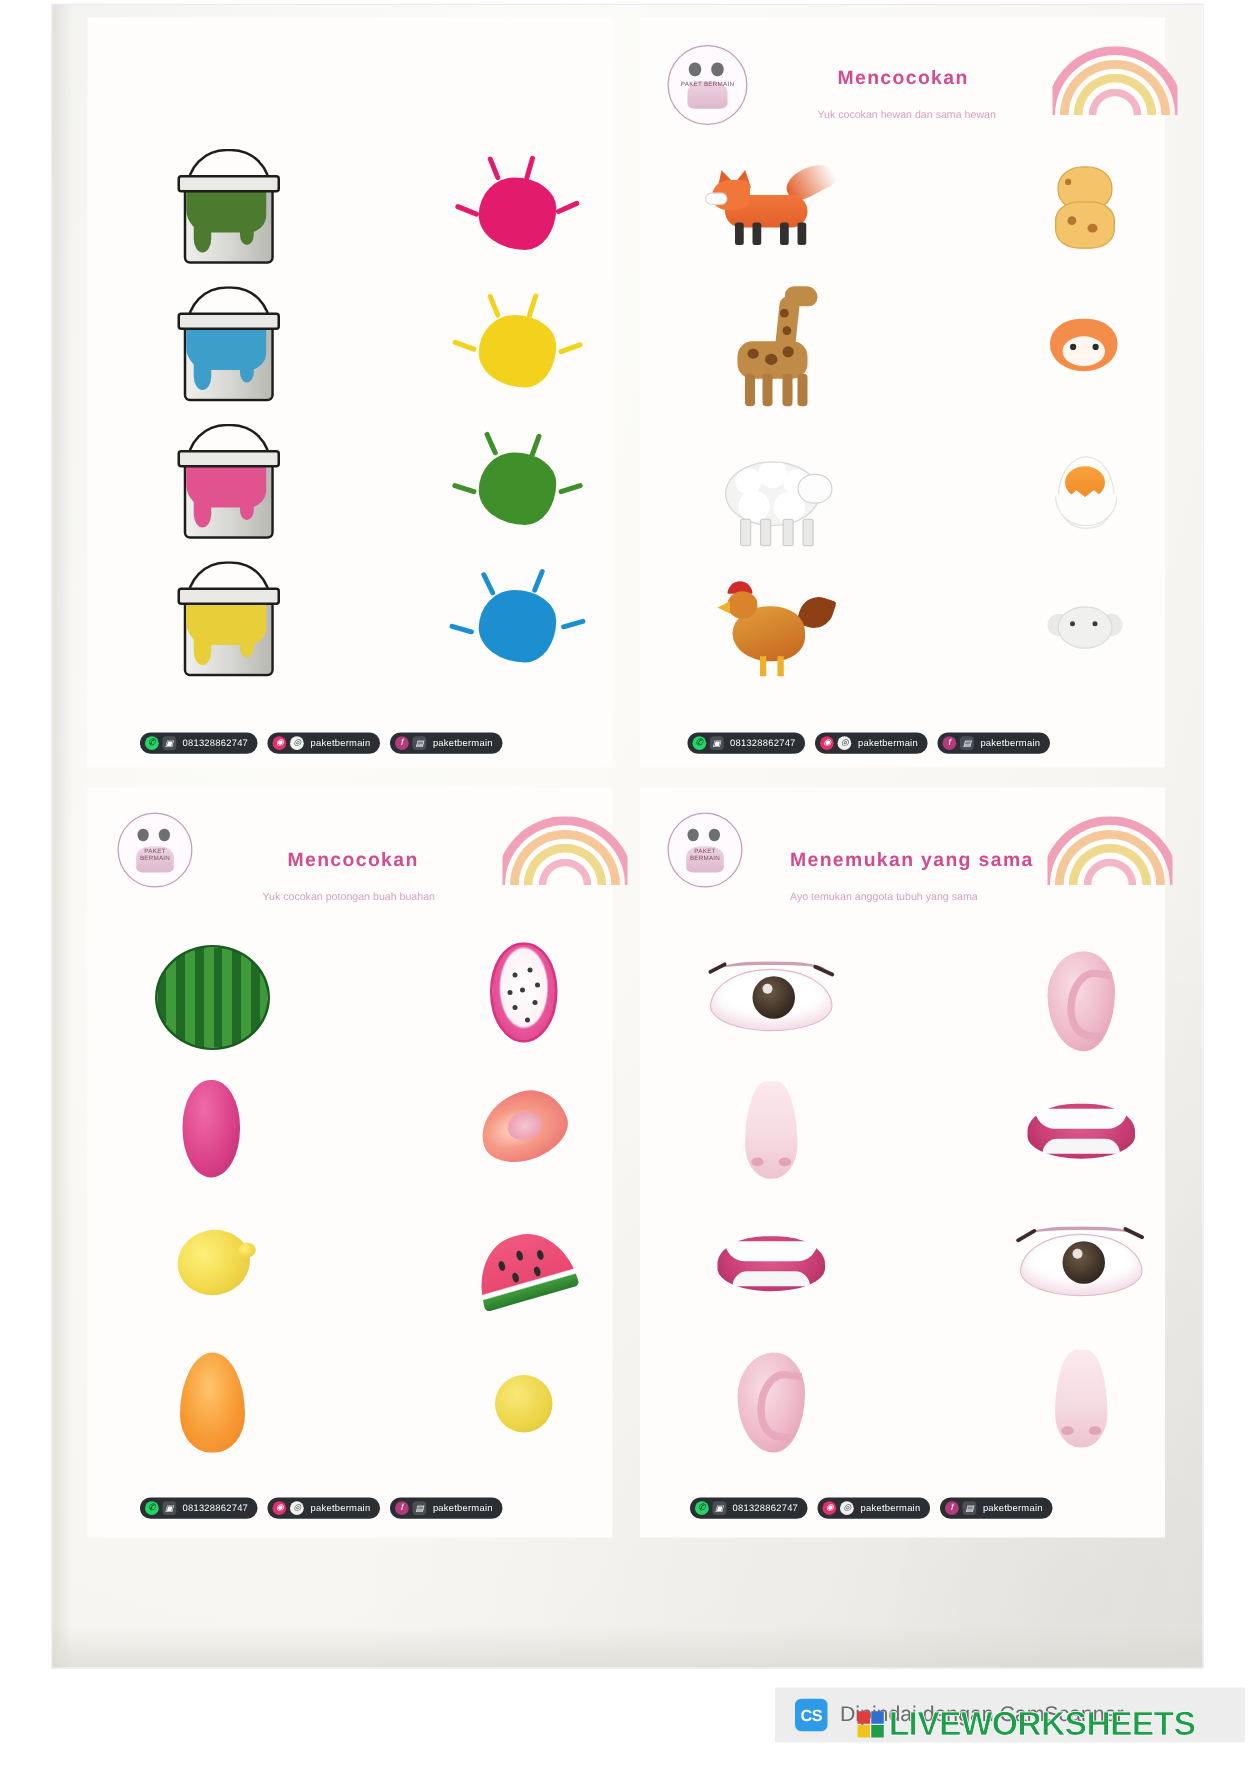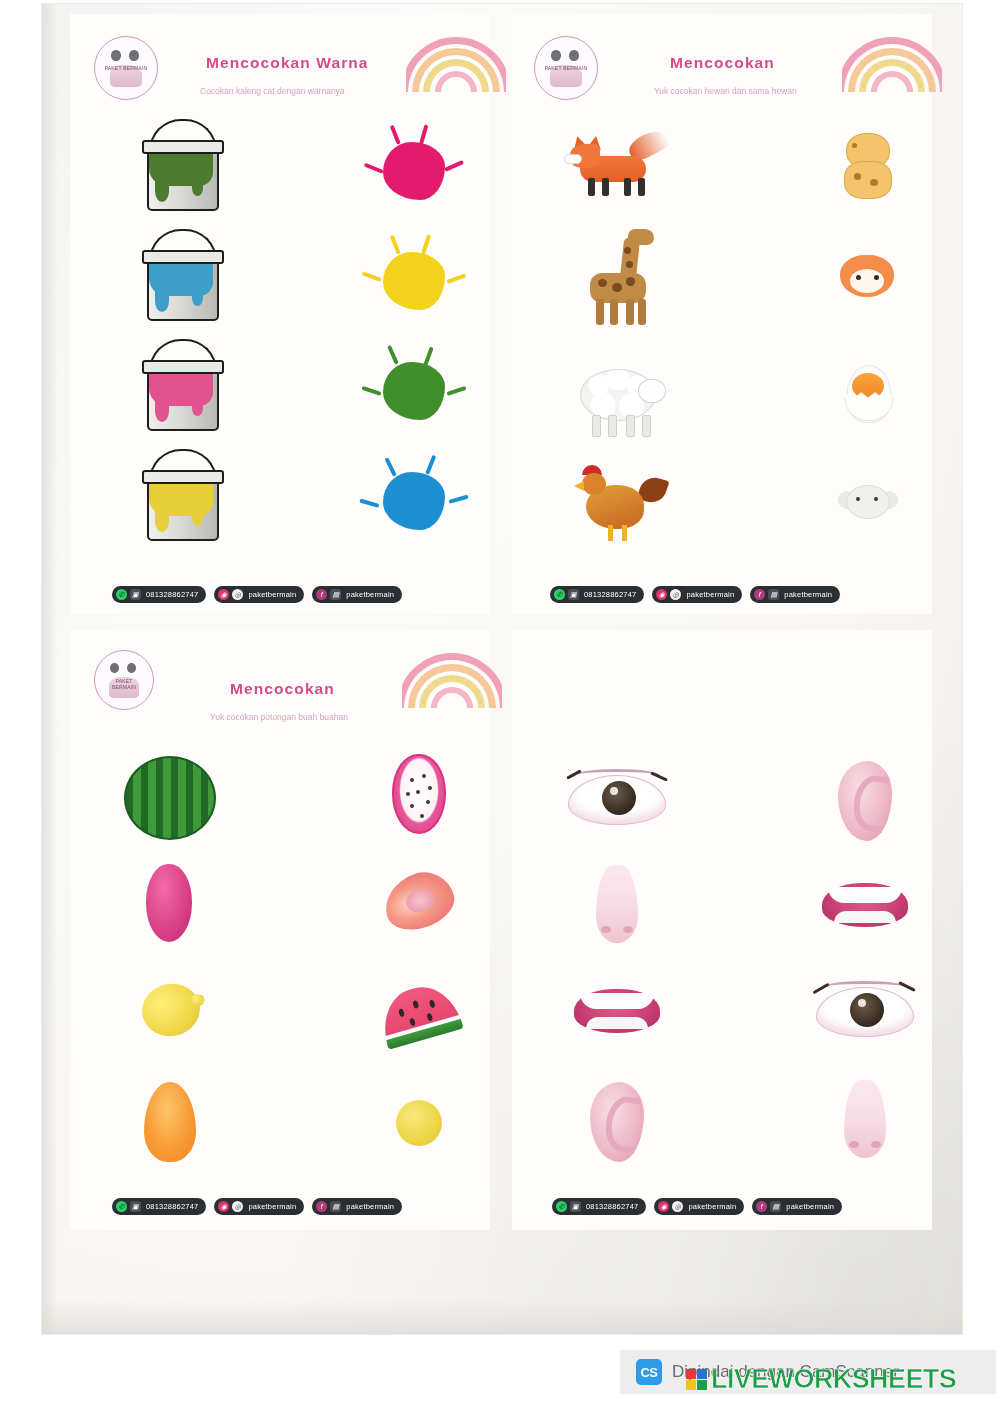--- a/index.html
+++ b/index.html
@@ -460,38 +460,20 @@
 </style>
 </head>
 <body>
 
 <div class="page-bg"></div>
 <div class="paper"></div>
 <div class="paper-edge-left"></div>
 <div class="paper-edge-bottom"></div>
 
 <div class="ws" style="left:70px; top:14px; width:420px; height:600px;">
-  <div class="ws-head">
-    <div class="avatar" style="left:24px; top:22px; width:62px; height:62px;">
-      <div class="face">
-        <span class="eye l"></span>
-        <span class="eye r"></span>
-        <span class="body"></span>
-        <span class="tiny-text">PAKET BERMAIN</span>
-      </div>
-    </div>
-    <div class="ws-title" style="left:136px; top:40px; font-size:15.5px;">Mencocokan Warna</div>
-    <div class="ws-sub" style="left:130px; top:72px; font-size:8.5px;">Cocokan kaleng cat dengan warnanya</div>
-    <div class="rainbow" style="left:336px; top:22px; width:100px; height:56px;">
-      <span class="arc" style="width:96px;height:48px;border-width:7px;border-color:#f0a0b8;"></span>
-      <span class="arc" style="width:74px;height:37px;border-width:7px;border-color:#f5c89a;"></span>
-      <span class="arc" style="width:52px;height:26px;border-width:7px;border-color:#efd98d;"></span>
-      <span class="arc" style="width:30px;height:15px;border-width:6px;border-color:#f3b6c6;"></span>
-    </div>
-  </div>
 
   <div class="col" style="left:56px; top:98px;">
     <div class="item" style="left:0; top:0; width:110px; height:110px;">
       <div class="paint-can">
         <span class="handle"></span>
         <span class="bucket"></span>
         <span class="drip" style="background:#4c7a2f;"></span>
         <span class="rim"></span>
       </div>
     </div>
@@ -827,20 +809,38 @@
       <span class="glyphs">
           <i class="dot">f</i>
           <i class="sq">▤</i>
         </span>
       <span>paketbermain</span>
     </div>
   </div>
 </div>
 
 <div class="ws" style="left:512px; top:630px; width:420px; height:600px;">
+  <div class="ws-head">
+    <div class="avatar" style="left:22px; top:20px; width:58px; height:58px;">
+      <div class="face">
+        <span class="eye l"></span>
+        <span class="eye r"></span>
+        <span class="body"></span>
+        <span class="tiny-text">PAKET BERMAIN</span>
+      </div>
+    </div>
+    <div class="ws-title" style="left:120px; top:50px; font-size:15.5px;">Menemukan yang sama</div>
+    <div class="ws-sub" style="left:120px; top:82px; font-size:8.5px;">Ayo temukan anggota tubuh yang sama</div>
+    <div class="rainbow" style="left:326px; top:22px; width:100px; height:56px;">
+      <span class="arc" style="width:96px;height:48px;border-width:7px;border-color:#f0a0b8;"></span>
+      <span class="arc" style="width:74px;height:37px;border-width:7px;border-color:#f5c89a;"></span>
+      <span class="arc" style="width:52px;height:26px;border-width:7px;border-color:#efd98d;"></span>
+      <span class="arc" style="width:30px;height:15px;border-width:6px;border-color:#f3b6c6;"></span>
+    </div>
+  </div>
 
   <div class="col" style="left:40px; top:118px;">
     <div class="item" style="left:0; top:0; width:130px; height:104px;">
       <div class="part">
         <span class="brow-line"></span>
         <span class="eye-shape"></span>
         <span class="iris"></span>
         <span class="lash" style="left:4px;top:18px;width:16px;transform:rotate(-28deg);"></span>
         <span class="lash" style="left:88px;top:20px;width:18px;transform:rotate(24deg);"></span>
       </div>

